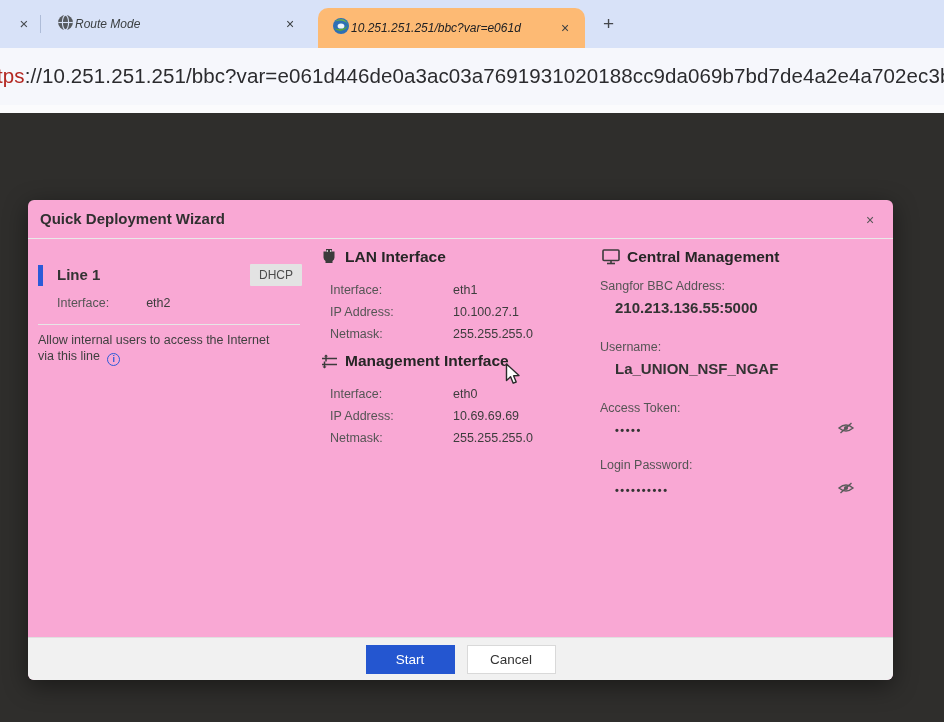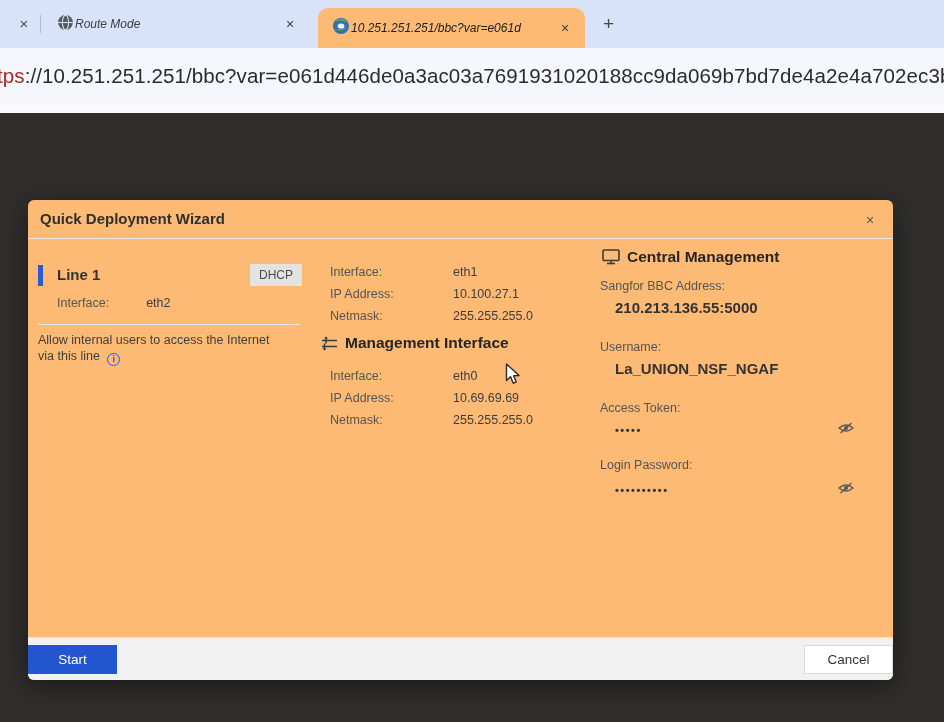--- a/index.html
+++ b/index.html
@@ -23,21 +23,21 @@
   .omnibox-row { position:absolute; left:0; top:48px; width:944px; height:57px; background:#f6f7fc; overflow:hidden; }
   .url-text { position:absolute; left:-3px; top:16px; font-size:20.5px; letter-spacing:0.1px;
     color:#2b2b2e; white-space:nowrap; }
   .url-scheme { color:#b42721; }
   .below-strip { position:absolute; left:0; top:105px; width:944px; height:8px; background:#fbfbfd; }
 
   
   .page-bg { position:absolute; left:0; top:113px; width:944px; height:609px; background:#2f2e2c; }
 
   
-  .dialog { position:absolute; left:28px; top:200px; width:865px; height:480px; background:#fdba74;
+  .dialog { position:absolute; left:28px; top:200px; width:865px; height:480px; background:#f9a8d4;
     border-radius:6px; box-shadow:0 6px 24px rgba(0,0,0,.45); }
   .dlg-titlebar { position:absolute; left:0; top:0; width:100%; height:39px; border-bottom:1px solid #e9e9e9; }
   .dlg-title { position:absolute; left:12px; top:10px; font-size:15px; font-weight:bold; color:#303030; }
   .dlg-close { position:absolute; right:12px; top:9px; width:22px; height:22px; text-align:center;
     line-height:22px; font-size:14px; color:#555; }
 
   .col { position:absolute; top:48px; }
   .col1 { left:10px; width:272px; }
   .col2 { left:292px; width:274px; }
   .col3 { left:572px; width:286px; height:300px; }
@@ -69,21 +69,21 @@
   
   .c3 { position:absolute; left:0; }
   .c3-label { font-size:12.5px; color:#555; }
   .c3-value { font-size:15px; font-weight:bold; color:#333; }
   .dots-row { position:absolute; left:0; width:262px; }
   .dots { position:absolute; left:15px; top:0; font-size:11px; font-weight:bold; color:#333; letter-spacing:1.5px; }
   .eye-btn { position:absolute; right:5px; top:-4px; width:20px; height:20px; }
 
   
   .dlg-footer { position:absolute; left:0; bottom:0; width:100%; height:43px; background:#f1f1f1;
-    border-top:1px solid #e0e0e0; border-radius:0 0 6px 6px; display:flex; justify-content:space-between;
+    border-top:1px solid #e0e0e0; border-radius:0 0 6px 6px; display:flex; justify-content:center;
     align-items:center; gap:12px; }
   .btn { height:29px; width:89px; font-size:13.5px; font-family:"Liberation Sans", sans-serif; border:none; }
   .btn-start { background:#2456d0; color:#fff; }
   .btn-cancel { background:#fff; color:#333; border:1px solid #d9d9d9; }
 
   .cursor { position:absolute; left:505px; top:363px; z-index:20; }
 </style>
 </head>
 <body>
 
@@ -143,20 +143,30 @@
     </div>
     <div class="col1-divider"></div>
     <div class="wan-note">
       <span>Allow internal users to access the Internet</span><br>
       <span>via this line</span>
       <span class="info-icon">i</span>
     </div>
   </div>
 
   <div class="col col2">
+    <div class="sec-heading">
+      <span class="hicon">
+        <svg width="14" height="16" viewBox="0 0 14 16">
+            <path d="M4 0 h6 v2.5 h2.5 v6 a4 4 0 0 1 -2 3.4 l0 2.1 h-7 l0 -2.1 a4 4 0 0 1 -2 -3.4 v-6 h2.5 Z" fill="#3b3b3b"></path>
+            <line x1="5.2" y1="1" x2="5.2" y2="3" stroke="#fdfdfd" stroke-width="1"></line>
+            <line x1="8.8" y1="1" x2="8.8" y2="3" stroke="#fdfdfd" stroke-width="1"></line>
+          </svg>
+      </span>
+      <span>LAN Interface</span>
+    </div>
     <div class="kv-rows">
       <div class="kv-row">
         <span class="kv-label">Interface:</span>
         <span class="kv-value">eth1</span>
       </div>
       <div class="kv-row">
         <span class="kv-label">IP Address:</span>
         <span class="kv-value">10.100.27.1</span>
       </div>
       <div class="kv-row">

